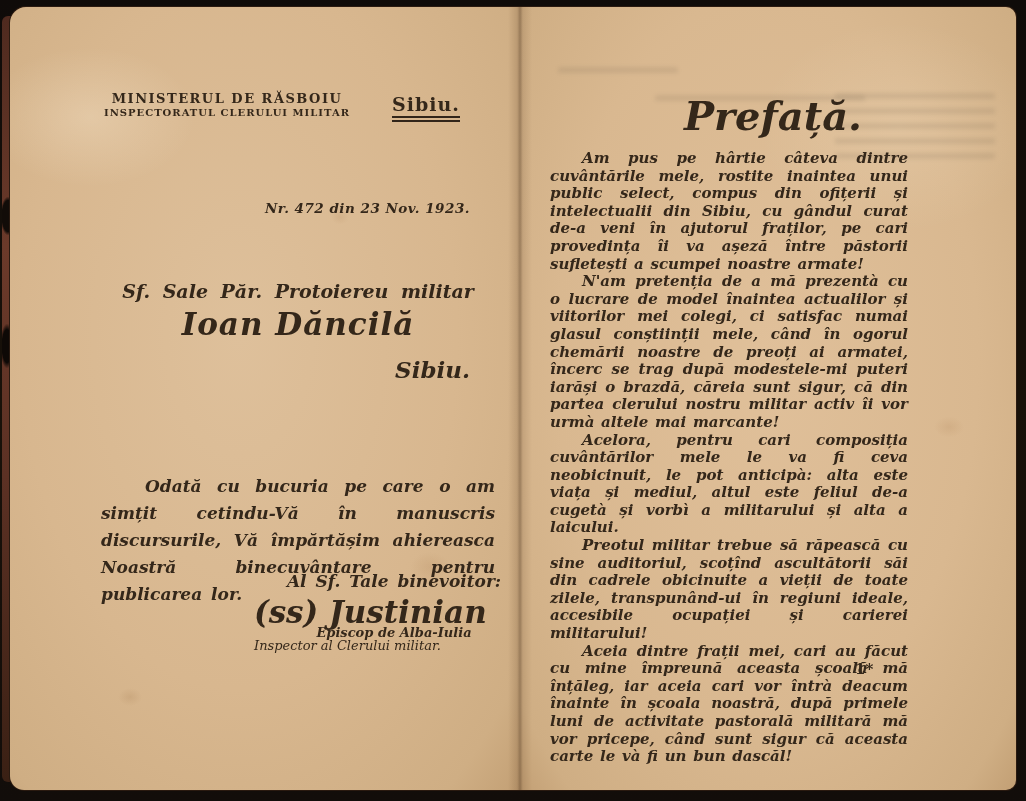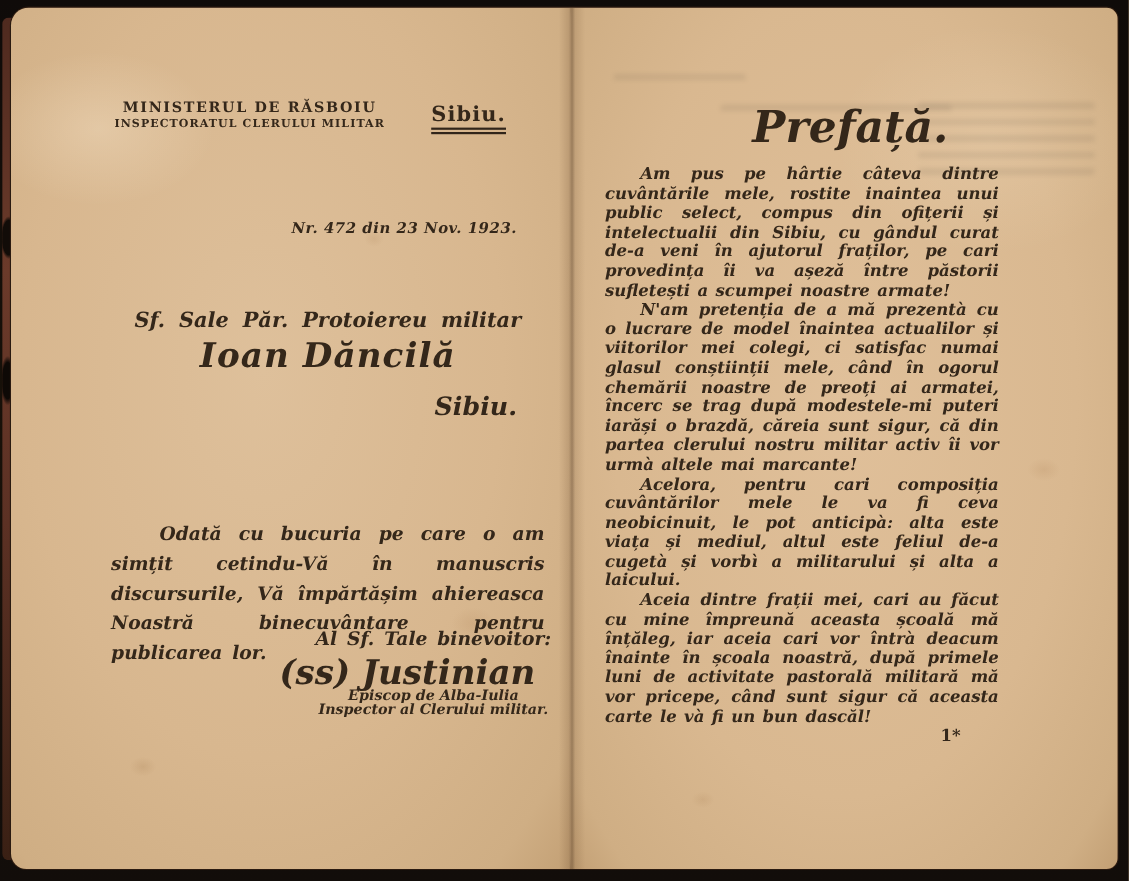--- a/index.html
+++ b/index.html
@@ -86,22 +86,22 @@
     left:91px;top:466px;width:394px;
     font-size:17px;font-weight:bold;font-style:italic;line-height:27px;
     text-align:justify;text-indent:44px;word-spacing:3px;
   }
   .sig-closing{left:244px;top:564px;width:280px;text-align:center;
     font-size:17px;font-weight:bold;font-style:italic;word-spacing:3px;}
   .sig-name{left:244px;top:587px;width:280px;text-align:left;
     font-size:31px;font-weight:bold;font-style:italic;}
   .sig-title1{left:244px;top:618px;width:280px;text-align:center;
     font-size:13px;font-weight:bold;font-style:italic;}
-  .sig-title2{left:244px;top:631px;width:280px;text-align:center;
-    font-size:13px;font-weight:bold;font-style:italic;}
+  .sig-title2{left:244px;top:631px;width:280px;
+    font-size:13px;font-weight:normal;font-style:italic;}
 
   
   .preface-title{left:563px;top:85px;width:400px;text-align:center;
     font-size:40px;font-weight:bold;font-style:italic;}
   .preface-body{
     left:540px;top:143px;width:358px;
     font-size:15px;font-weight:bold;font-style:italic;line-height:17.6px;
     text-align:justify;word-spacing:1.5px;
   }
   .preface-body p{margin:0;text-indent:32px;}
@@ -153,20 +153,21 @@
     <div class="ghost ghost-a"></div>
     <div class="ghost ghost-b"></div>
     <div class="ghost ghost-c"></div>
 
     <div class="abs ink preface-title">Prefață.</div>
 
     <div class="abs ink preface-body">
       <p>Am pus pe hârtie câteva dintre cuvântările mele, rostite inaintea unui public select, compus din ofițerii și intelectualii din Sibiu, cu gândul curat de-a veni în ajutorul fraților, pe cari provedința îi va așeză între păstorii sufletești a scumpei noastre armate!</p>
       <p>N'am pretenția de a mă prezentà cu o lucrare de model înaintea actualilor și viitorilor mei colegi, ci satisfac numai glasul conștiinții mele, când în ogorul chemării noastre de preoți ai armatei, încerc se trag după modestele-mi puteri iarăși o brazdă, căreia sunt sigur, că din partea clerului nostru militar activ îi vor urmà altele mai marcante!</p>
       <p>Acelora, pentru cari composiția cuvântărilor mele le va fi ceva neobicinuit, le pot anticipà: alta este viața și mediul, altul este feliul de-a cugetà și vorbì a militarului și alta a laicului.</p>
+      <p>Preotul militar trebue să răpească cu sine auditoriul, scoțînd ascultătorii săi din cadrele obicinuite a vieții de toate zilele, transpunând-ui în regiuni ideale, accesibile ocupației și carierei militarului!</p>
       <p>Aceia dintre frații mei, cari au făcut cu mine împreună aceasta școală mă înțăleg, iar aceia cari vor întrà deacum înainte în școala noastră, după primele luni de activitate pastorală militară mă vor pricepe, când sunt sigur că aceasta carte le và fi un bun dascăl!</p>
     </div>
 
     <div class="abs ink page-marker">1*</div>
 
     <div class="gutter"></div>
   </div>
 </div>
 
 </body></html>

